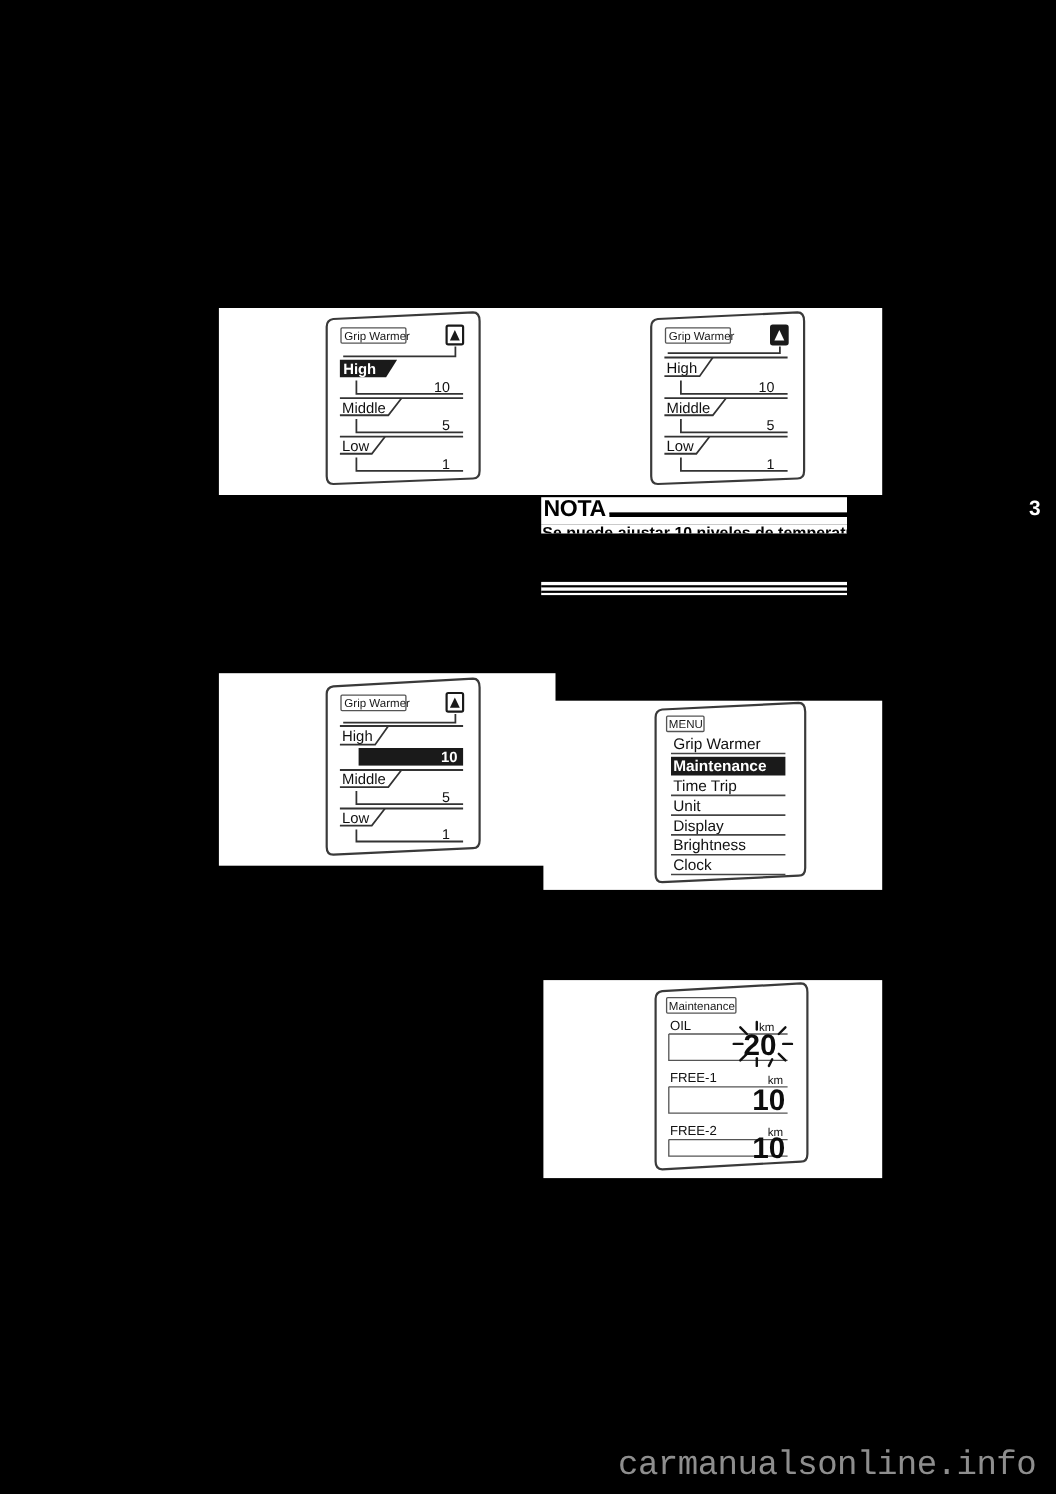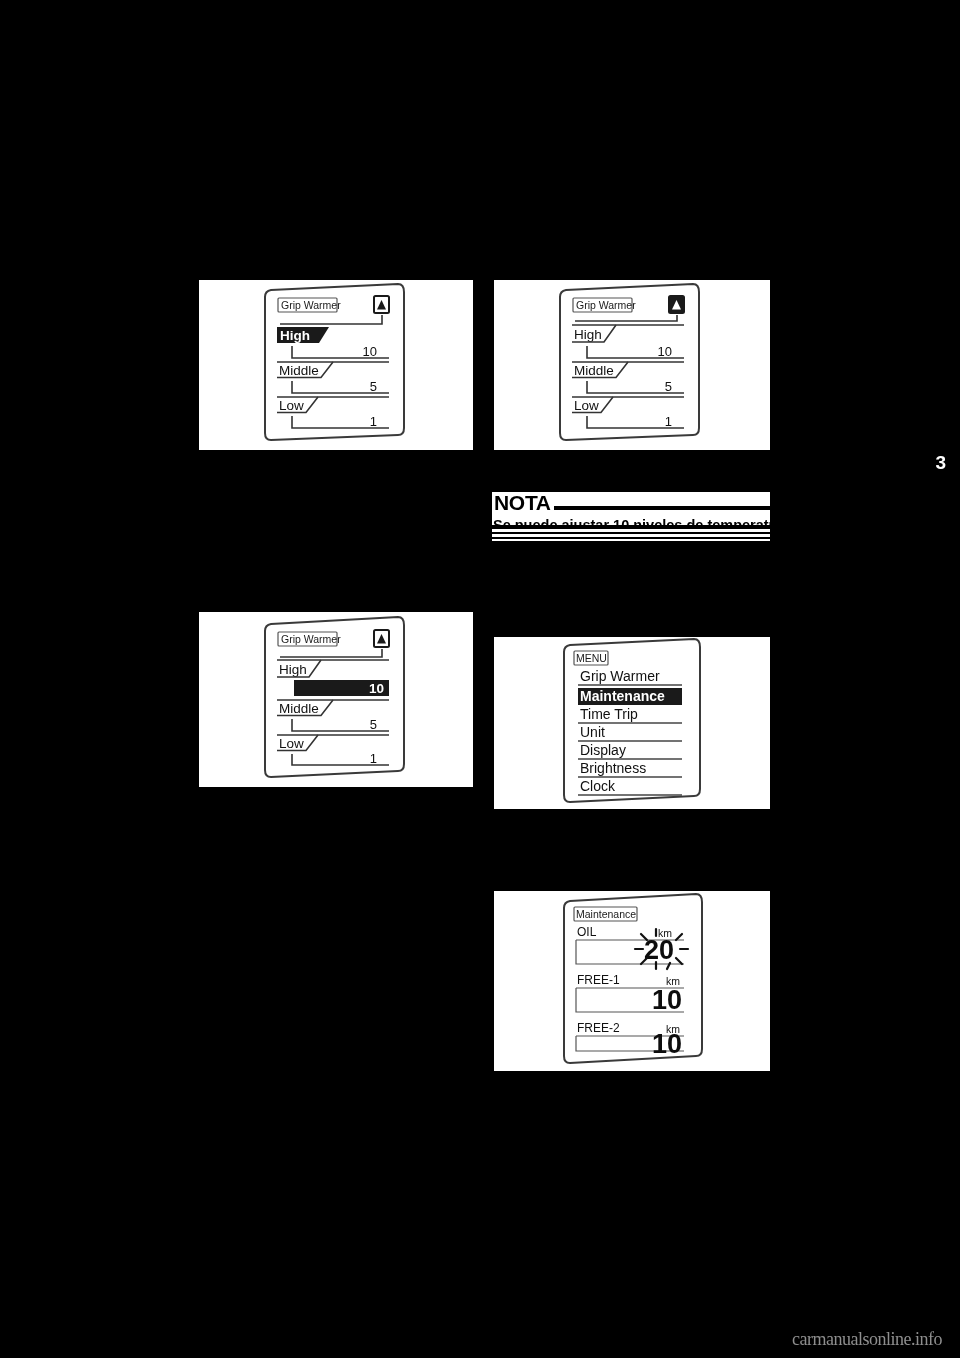--- a/index.html
+++ b/index.html
@@ -13,39 +13,40 @@
     position: relative;
     overflow: hidden;
     font-family: "Liberation Sans", sans-serif;
     color: #000;
   }
 
   
   .plate {
     position: absolute;
     background: #ffffff;
+    padding-left: 32px;
   }
 
   
   .page-num {
     position: absolute;
     right: 14px;
     top: 452px;
     color: #ffffff;
     font-weight: bold;
     font-size: 19px;
     font-family: "Liberation Sans", sans-serif;
     letter-spacing: 0px;
   }
 
   
   .nota-wrap {
     position: absolute;
     left: 492px;
-    top: 492px;
+    top: 452px;
     width: 278px;
   }
   .nota-band {
     background: #ffffff;
     position: relative;
     height: 25px;
   }
   .nota-title {
     position: absolute;
     left: 2px;
@@ -97,22 +98,22 @@
     left: 0; right: 0; top: 8px;
     height: 2px; background: #000;
   }
 
   
   .watermark {
     position: absolute;
     right: 18px;
     bottom: 8px;
     color: #8e8e8e;
-    font-size: 18px;
-    font-family: Liberation Serif, serif;
+    font-size: 31px;
+    font-family: Liberation Mono, monospace;
     letter-spacing: -0.5px;
   }
 </style>
 </head>
 <body>
 
 <div class="plate" style="left:199px; top:280px; width:274px; height:170px;">
   <svg width="274" height="170" viewBox="0 0 274 170">
 
     <path d="M72,10 L199,4 Q205,4 205,12 L205,148 Q205,155 199,155 L72,160 Q66,160 66,153 L66,17 Q66,11 72,10 Z" fill="#fff" stroke="#3a3a3a" stroke-width="2" stroke-linejoin="round"></path>

